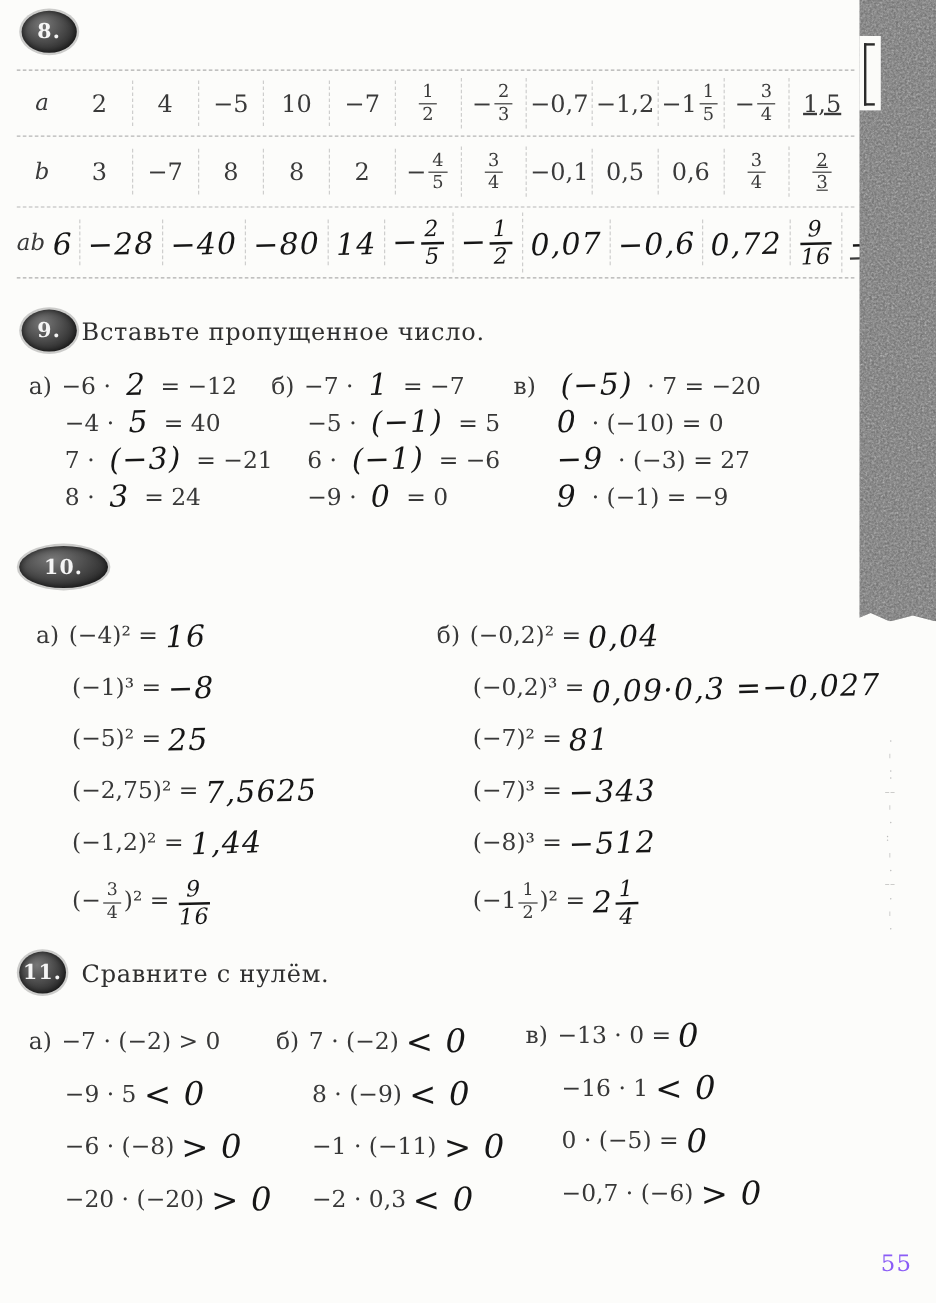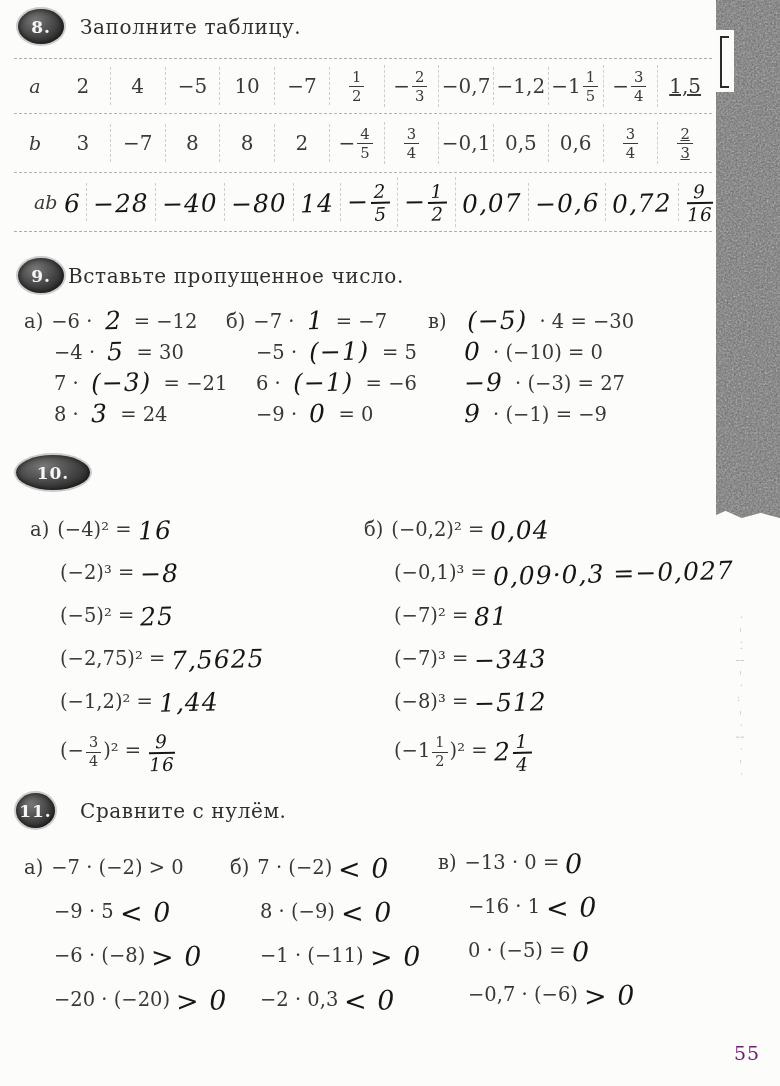--- a/index.html
+++ b/index.html
@@ -8,21 +8,21 @@
   
   .badge{position:absolute;display:flex;align-items:center;justify-content:center;
          width:46px;height:35px;border-radius:50%;
          background:radial-gradient(ellipse at 38% 32%,#777 0%,#4a4a4a 45%,#232323 85%);
          color:#f5f5f5;font-weight:bold;font-size:17px;letter-spacing:1px;
          box-shadow:0 0 0 2px rgba(60,60,60,.25), inset 0 0 6px rgba(0,0,0,.7);}
   .title{position:absolute;font-size:20px;color:#2f2f2f;letter-spacing:.6px;}
   
   .tbl{position:absolute;left:14px;top:58px;width:698px;border-top:1px dashed #adadad;border-bottom:1px dashed #adadad;}
   .trow{display:flex;align-items:center;border-bottom:1px dashed #b5b5b5;}
-  .trow:last-child{border-bottom:none;margin-left:20px;}
+  .trow:last-child{border-bottom:none;}
   .tlabel{width:42px;text-align:center;font-style:italic;font-size:19px;color:#3a3a3a;}
   .tcell{flex:1;text-align:center;font-size:20px;color:#3a3a3a;
          border-right:1px dashed rgba(150,150,150,.45);padding:4px 0;min-height:30px;
          display:flex;align-items:center;justify-content:center;}
   .tcell:last-child{border-right:none;text-decoration:underline;}
   .r-a{min-height:54px;} .r-b{min-height:58px;} .r-ab{min-height:58px;}
   
   .fr{display:inline-flex;flex-direction:column;vertical-align:middle;text-align:center;
       line-height:1.05;font-size:.74em;margin:0 2px;}
   .fr .nu{border-bottom:1.4px solid currentColor;padding:0 3px 1px;}
@@ -44,29 +44,28 @@
   .p11 .line{height:44px;display:flex;align-items:center;}
   
   .strip{position:absolute;left:716px;top:0;width:64px;height:518px;
          clip-path:polygon(0 0,100% 0,100% 100%,70% 99%,40% 100%,15% 98.6%,0 99.4%);}
   .strip svg{display:block;}
   .notch{position:absolute;left:-3px;top:30px;width:21px;height:62px;background:#fbfbf9;}
   .bracket{position:absolute;left:7px;top:6px;width:7px;height:48px;
            border-left:2.5px solid #2a2a2a;border-top:2px solid #2a2a2a;border-bottom:2px solid #2a2a2a;}
   .bleed{position:absolute;left:724px;top:616px;width:22px;height:300px;
          writing-mode:vertical-rl;font-size:9px;letter-spacing:3px;color:#8a8a8a;opacity:.55;}
-  .pageno{position:absolute;left:734px;top:1042px;font-size:19px;color:#701a75;letter-spacing:1px;}
+  .pageno{position:absolute;left:734px;top:1042px;font-size:19px;color:#8b5cf6;letter-spacing:1px;}
 </style>
 </head>
 <body>
 
 <div class="page">
 
   <div class="badge" style="left:18px;top:9px;">8.</div>
-  <div class="title" style="left:80px;top:15px;">Заполните таблицу.</div>
   <div class="tbl">
       <div class="trow r-a">
         <div class="tlabel">a</div>
         <div class="tcell">2</div>
         <div class="tcell">4</div>
         <div class="tcell">−5</div>
         <div class="tcell">10</div>
         <div class="tcell">−7</div>
         <div class="tcell">
           <span class="fr">
@@ -170,46 +169,46 @@
         <div class="tcell">
           <span class="hw">−1</span>
         </div>
       </div>
     </div>
 
   <div class="badge" style="left:18px;top:258px;">9.</div>
   <div class="title" style="left:68px;top:264px;">Вставьте пропущенное число.</div>
   <div class="col p9" style="left:24px;top:305px;">
       <div class="line first"><span class="lbl">а)</span><span>−6 ·</span> <span class="hw ">2</span> <span>= −12</span></div>
-      <div class="line"><span>−4 ·</span> <span class="hw ">5</span> <span>= 30</span></div>
+      <div class="line"><span>−4 ·</span> <span class="hw ">5</span> <span>= 40</span></div>
       <div class="line"><span>7 ·</span> <span class="hw ">(−3)</span> <span>= −21</span></div>
       <div class="line"><span>8 ·</span> <span class="hw ">3</span> <span>= 24</span></div>
     </div>
   <div class="col p9" style="left:226px;top:305px;">
       <div class="line first"><span class="lbl">б)</span><span>−7 ·</span> <span class="hw ">1</span> <span>= −7</span></div>
       <div class="line"><span>−5 ·</span> <span class="hw ">(−1)</span> <span>= 5</span></div>
       <div class="line"><span>6 ·</span> <span class="hw ">(−1)</span> <span>= −6</span></div>
       <div class="line"><span>−9 ·</span> <span class="hw ">0</span> <span>= 0</span></div>
     </div>
   <div class="col p9" style="left:428px;top:305px;">
-      <div class="line first"><span class="lbl">в)</span> <span class="hw ">(−5)</span> <span>· 4 = −30</span></div>
+      <div class="line first"><span class="lbl">в)</span> <span class="hw ">(−5)</span> <span>· 7 = −20</span></div>
       <div class="line"> <span class="hw ">0</span> <span>· (−10) = 0</span></div>
       <div class="line"> <span class="hw ">−9</span> <span>· (−3) = 27</span></div>
       <div class="line"> <span class="hw ">9</span> <span>· (−1) = −9</span></div>
     </div>
 
   <div class="badge" style="left:16px;top:455px;width:74px;">10.</div>
   <div class="col p10" style="left:30px;top:508px;">
       <div class="line first">
         <span class="lbl">а)</span>
         <span>(−4)² =</span> 
         <span class="hw ">16</span>
       </div>
       <div class="line">
-        <span>(−2)³ =</span> 
+        <span>(−1)³ =</span> 
         <span class="hw ">−8</span>
       </div>
       <div class="line">
         <span>(−5)² =</span> 
         <span class="hw ">25</span>
       </div>
       <div class="line">
         <span>(−2,75)² =</span> 
         <span class="hw ">7,5625</span>
       </div>
@@ -228,21 +227,21 @@
           </span></span>
       </div>
     </div>
   <div class="col p10" style="left:364px;top:508px;">
       <div class="line first">
         <span class="lbl">б)</span>
         <span>(−0,2)² =</span> 
         <span class="hw ">0,04</span>
       </div>
       <div class="line">
-        <span>(−0,1)³ =</span> 
+        <span>(−0,2)³ =</span> 
         <span class="hw ">0,09·0,3 =−0,027</span>
       </div>
       <div class="line">
         <span>(−7)² =</span> 
         <span class="hw ">81</span>
       </div>
       <div class="line">
         <span>(−7)³ =</span> 
         <span class="hw ">−343</span>
       </div>
@@ -256,21 +255,21 @@
             <span class="de">2</span>
           </span>)² =</span> 
         <span class="hw ">2<span class="fr">
             <span class="nu">1</span>
             <span class="de">4</span>
           </span></span>
       </div>
     </div>
 
   <div class="badge" style="left:16px;top:793px;width:39px;">11.</div>
-  <div class="title" style="left:80px;top:799px;">Сравните с нулём.</div>
+  <div class="title" style="left:68px;top:799px;">Сравните с нулём.</div>
   <div class="col p11" style="left:24px;top:845px;">
       <div class="line first">
         <span class="lbl">а)</span>
         <span>−7 · (−2) &gt; 0</span> 
       </div>
       <div class="line">
         <span>−9 · 5</span> 
         <span class="hw cmp">&lt; 0</span>
       </div>
       <div class="line">

